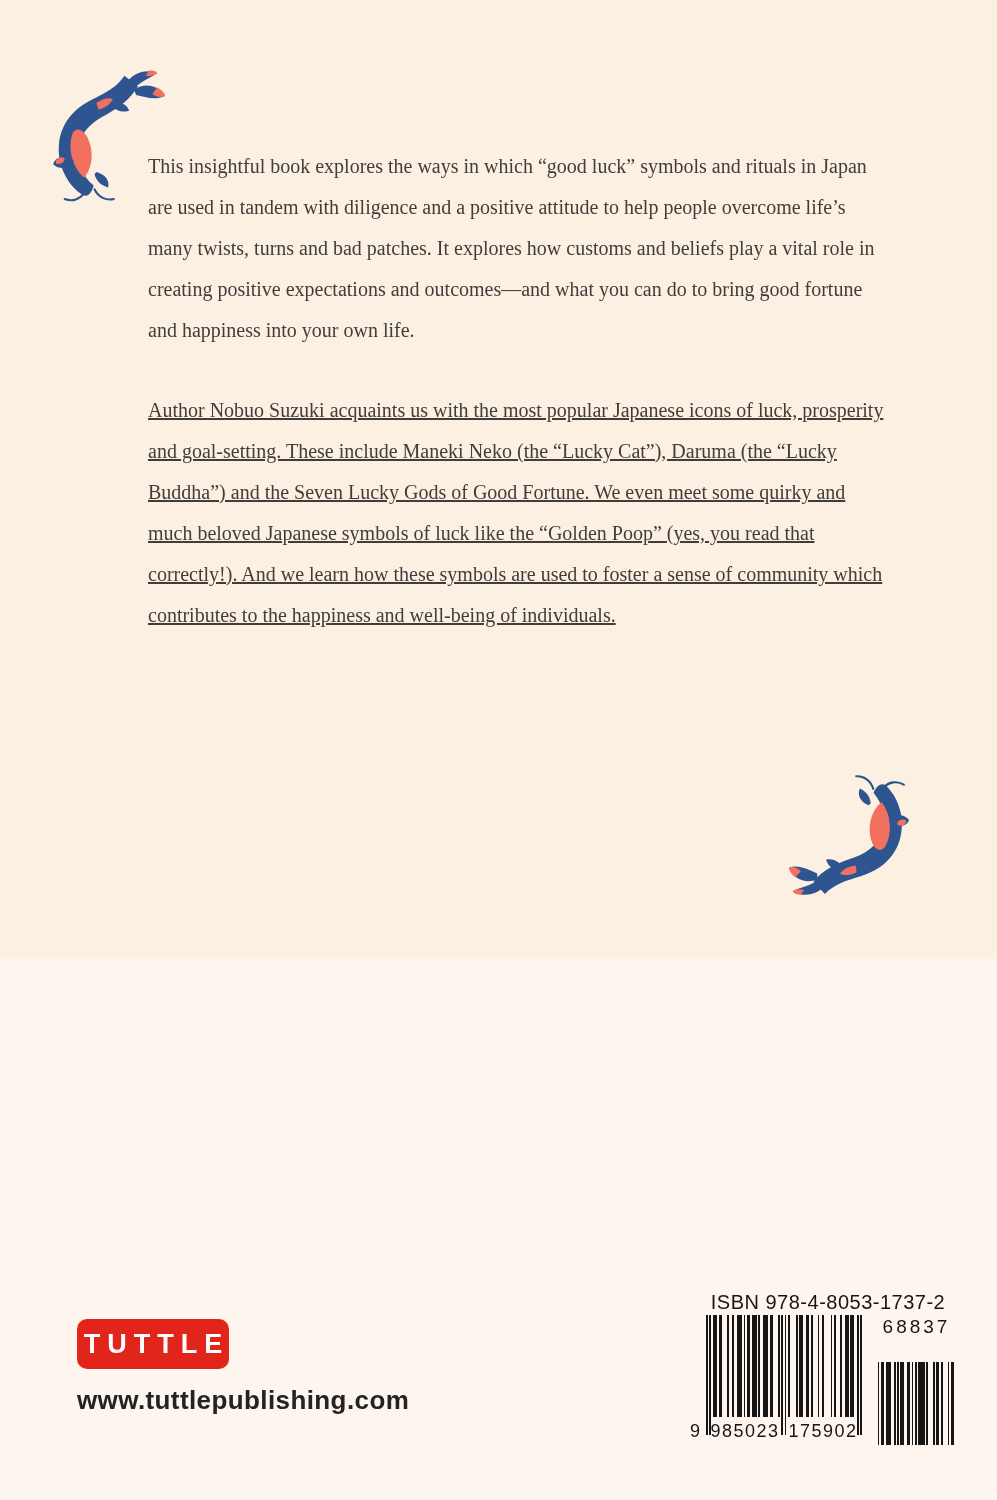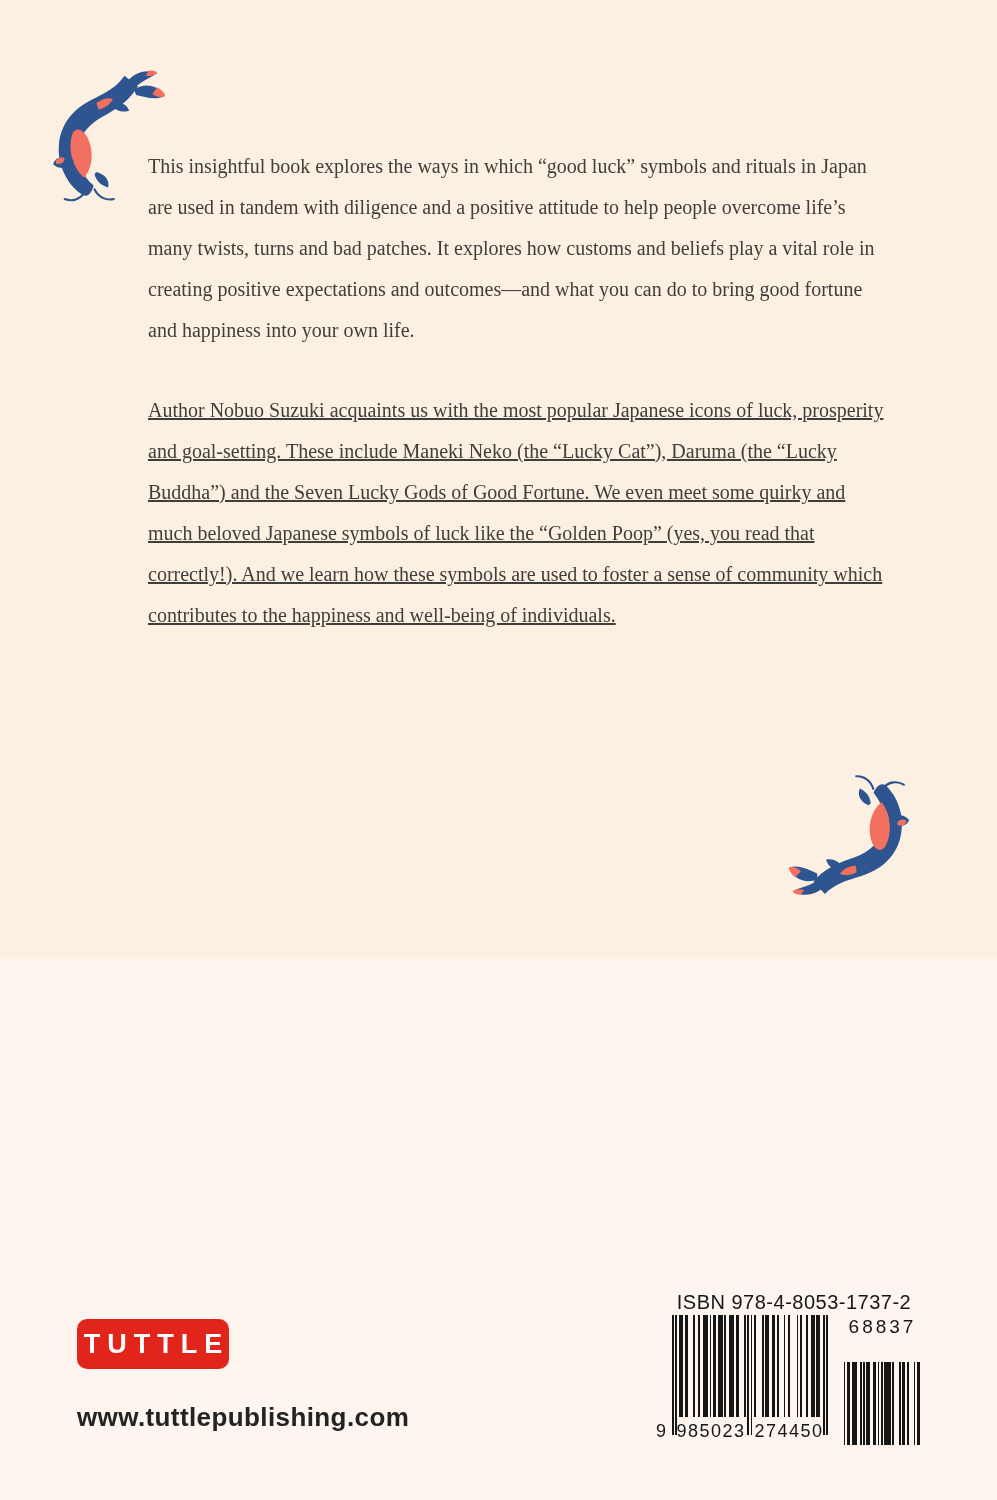--- a/index.html
+++ b/index.html
@@ -29,24 +29,24 @@
   .publisher{position:absolute;left:77px;top:1319px;}
   .logo{
     width:152px;height:50px;border-radius:10px;
     background:var(--logo_red);
     display:flex;align-items:center;justify-content:center;
   }
   .logo span{
     color:var(--logo_text);font-weight:bold;font-size:27px;
     letter-spacing:7px;text-indent:7px;
   }
-  .website{margin-top:33px;font-weight:bold;font-size:26px;color:var(--footer_ink);letter-spacing:0.4px;}
+  .website{margin-top:16px;font-weight:bold;font-size:26px;color:var(--footer_ink);letter-spacing:0.4px;}
   .printed{margin-top:11px;font-size:20px;color:var(--footer_ink);}
   
-  .barcode-block{position:absolute;left:666px;top:1292px;width:256px;height:156px;color:var(--barcode_ink);}
+  .barcode-block{position:absolute;left:700px;top:1292px;width:256px;height:156px;color:var(--barcode_ink);}
   .isbn{white-space:nowrap;text-align:center;font-size:20px;letter-spacing:0.5px;line-height:20px;}
   .main-barcode{position:absolute;left:6px;top:23px;width:156px;height:120px;}
   .bars{position:absolute;left:0;top:0;right:0;}
   .bars i{position:absolute;top:0;background:var(--barcode_ink);display:block;}
   .ean-digits{
     position:absolute;left:-16px;top:106px;width:172px;
     display:flex;align-items:baseline;font-size:18px;line-height:20px;
   }
   .ean-digits .first{width:16px;}
   .ean-digits .grp{flex:1;text-align:center;letter-spacing:1.5px;}
@@ -130,21 +130,21 @@
           <i style="left: 127.92px; width: 1.64px; height: 102px;"></i>
           <i style="left: 134.48px; width: 1.64px; height: 102px;"></i>
           <i style="left: 139.4px; width: 3.28px; height: 102px;"></i>
           <i style="left: 144.32px; width: 3.28px; height: 102px;"></i>
           <i style="left: 150.88px; width: 1.64px; height: 120px;"></i>
           <i style="left: 154.16px; width: 1.64px; height: 120px;"></i>
         </div>
       <div class="ean-digits">
         <span class="first">9</span>
         <span class="grp">985023</span>
-        <span class="grp">274450</span>
+        <span class="grp">175902</span>
       </div>
     </div>
     <div class="addon">
       <div class="addon-label">68837</div>
       <div class="bars">
           <i style="left: 1.63px; width: 1.63px; height: 83px;"></i>
           <i style="left: 4.88px; width: 3.25px; height: 83px;"></i>
           <i style="left: 9.75px; width: 4.88px; height: 83px;"></i>
           <i style="left: 17.88px; width: 1.63px; height: 83px;"></i>
           <i style="left: 21.13px; width: 1.63px; height: 83px;"></i>

